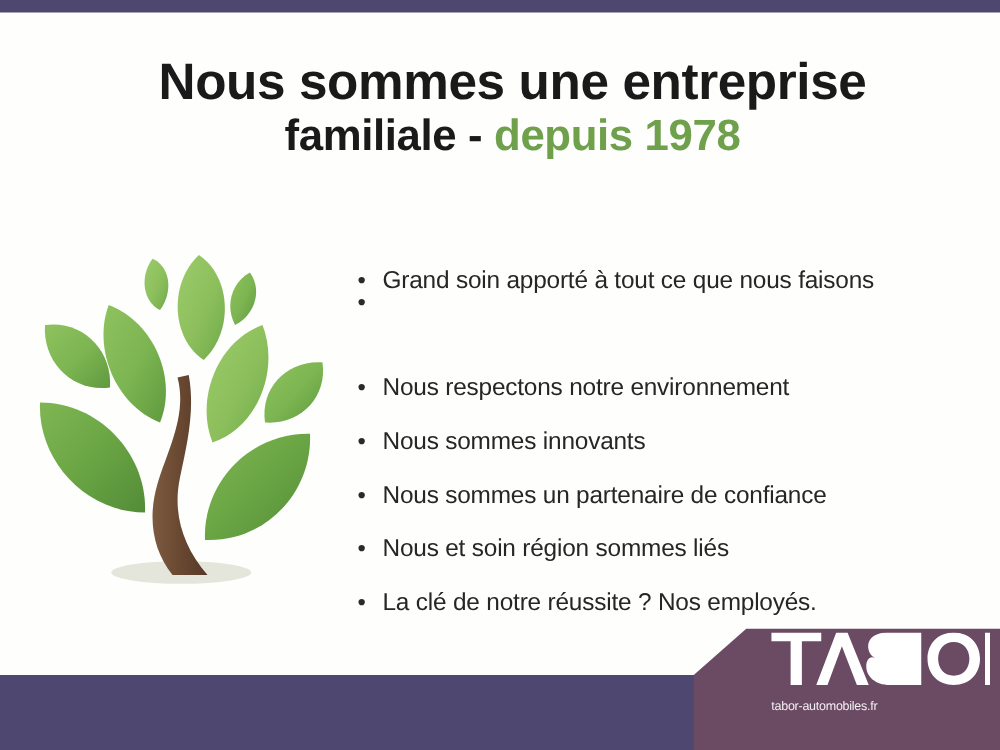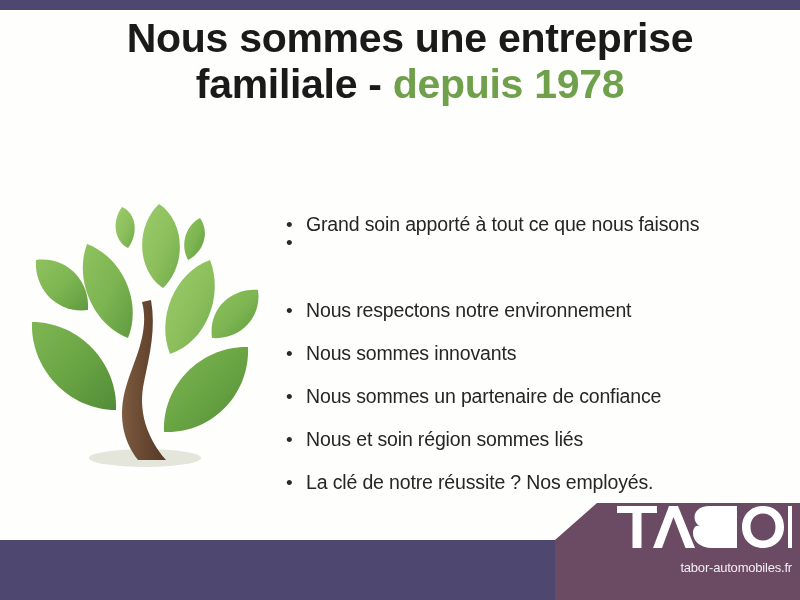--- a/index.html
+++ b/index.html
@@ -36,34 +36,34 @@
     top: 540px;
     width: 800px;
     height: 60px;
     background: #4e4870;
   }
 
   
   .title-block {
     position: absolute;
     left: 60px;
-    top: 16px;
+    top: 43px;
     width: 700px;
     text-align: center;
     line-height: 1.12;
   }
   .title-line {
     font-size: 41px;
     font-weight: bold;
     color: #1a1a1a;
     letter-spacing: -0.3px;
     white-space: nowrap;
   }
   .title-line2 {
-    font-size: 41px;
+    font-size: 35px;
     font-weight: bold;
     letter-spacing: -0.3px;
     white-space: nowrap;
   }
   .t-dark { color: #1a1a1a; }
   .t-green { color: #6fa04c; }
 
   
   .bullets {
     position: absolute;
@@ -120,22 +120,22 @@
     left: 617px;
     top: 506px;
     width: 175px;
     height: 42px;
   }
   .logo-tagline {
     position: absolute;
     left: 617px;
     top: 560px;
     width: 175px;
-    text-align: right;
-    font-size: 13px;
+    text-align: left;
+    font-size: 10px;
     color: #f2eef3;
     letter-spacing: -0.2px;
     white-space: nowrap;
   }
 </style>
 </head>
 <body>
 
 <div id="slide">
 

